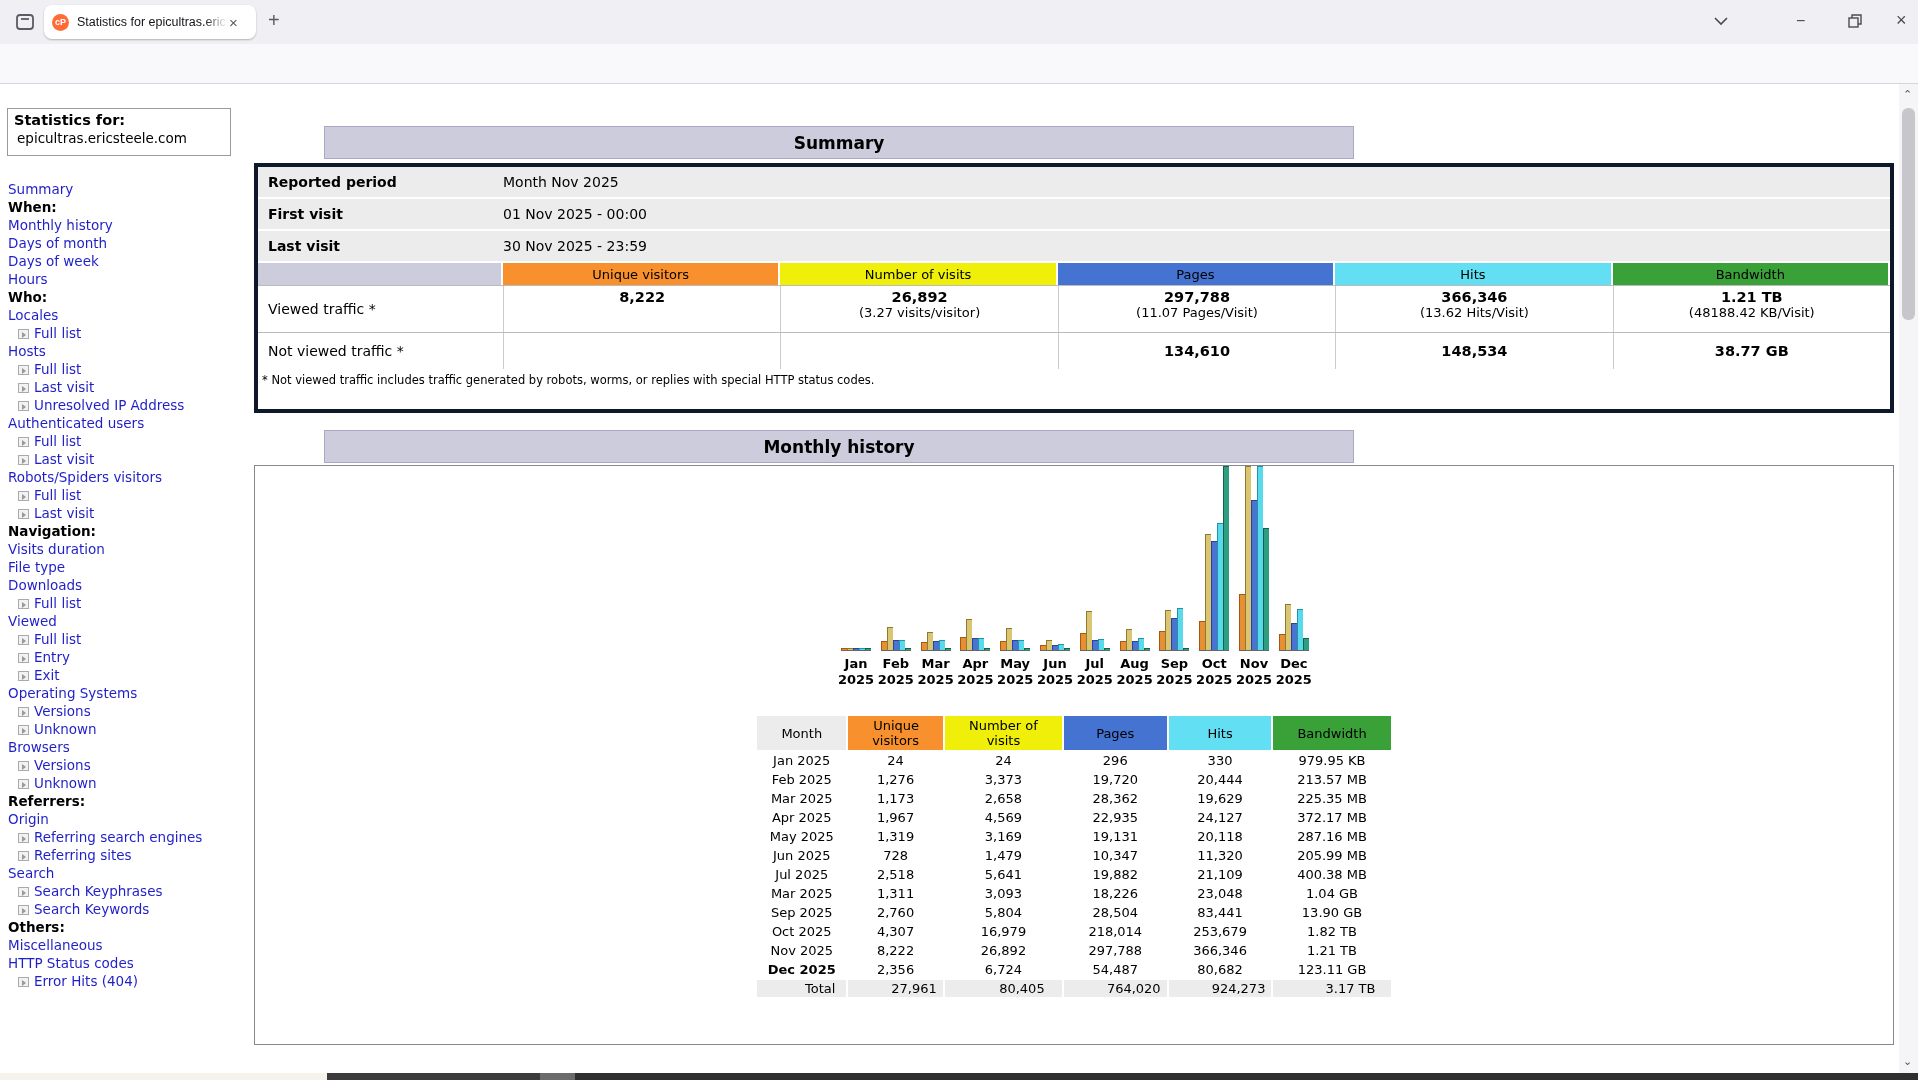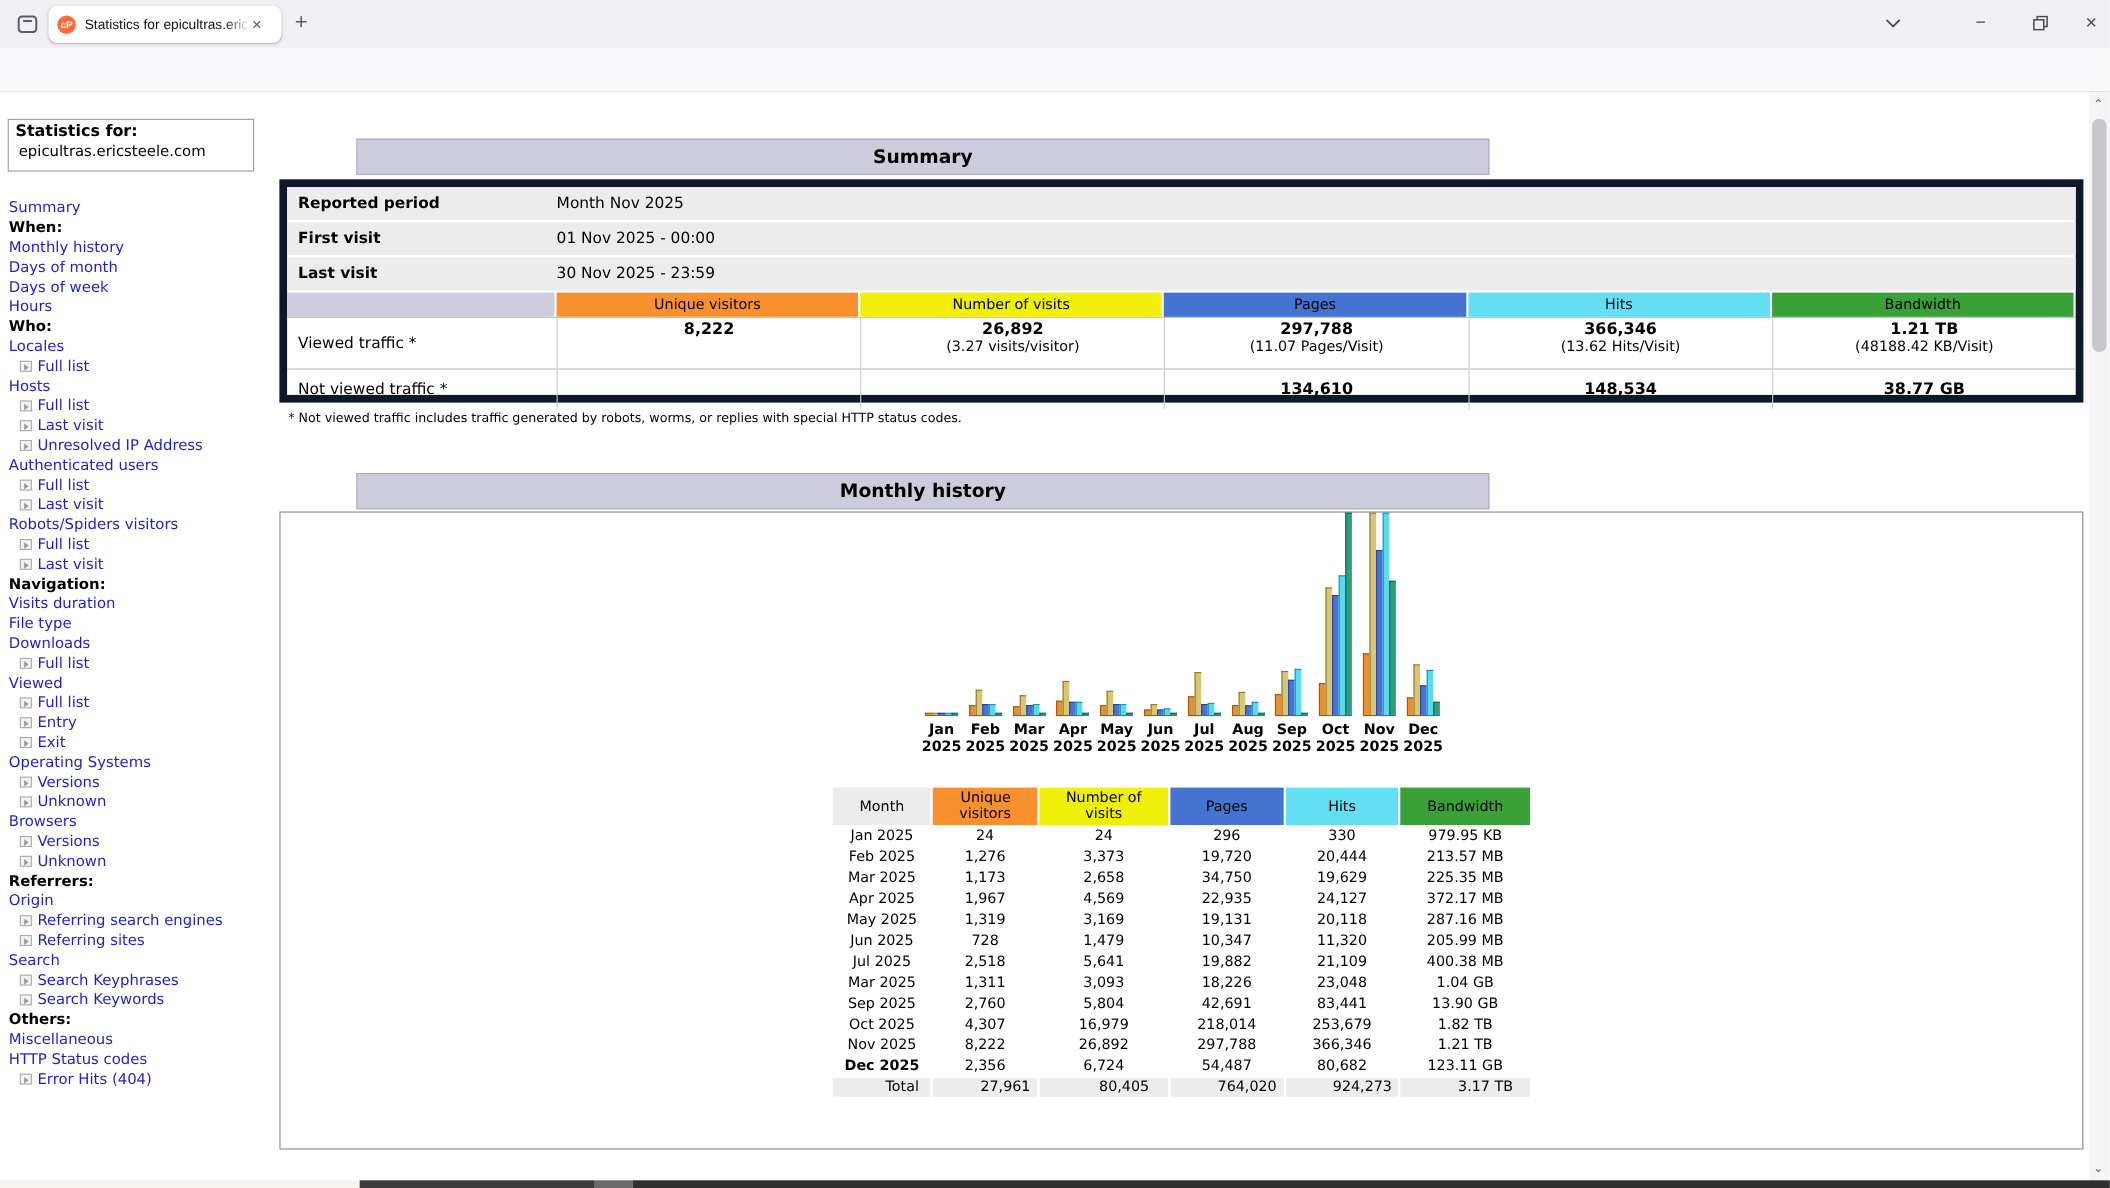--- a/index.html
+++ b/index.html
@@ -43,21 +43,21 @@
   #smenu .head { font-weight:bold; color:#000; }
   #smenu a { color:#1f1fc8; text-decoration:none; display:block; white-space:nowrap; }
   #smenu .sub { padding-left:10px; }
   .subicon { display:inline-block; width:11px; height:10px; border:1px solid #aaa; background:#f2f2f2;
     margin-right:5px; position:relative; top:1px; }
   .subicon:before { content:""; position:absolute; left:3px; top:2px; border-left:4px solid #999;
     border-top:3px solid transparent; border-bottom:3px solid transparent; }
   
   .ctitle { position:absolute; left:324px; width:1030px; height:33px; background:#ccccdd; border:1px solid #a9a9c4;
     display:flex; align-items:center; justify-content:center; font-size:17px; font-weight:bold; }
-  #sumbox { position:absolute; left:254px; top:79px; width:1640px; height:203px; border:7px solid #0f172a; background:#fff; }
+  #sumbox { position:absolute; left:254px; top:79px; width:1640px; height:250px; border:4px solid #0f172a; background:#fff; }
   .inforow { height:30px; background:#ececec; margin-bottom:2px; display:flex; align-items:center; font-size:14px; }
   .inforow .lab { width:245px; padding-left:10px; font-weight:bold; }
   .sumgrid { display:grid; grid-template-columns:245px repeat(5,1fr); }
   .hcell { height:22px; display:flex; align-items:center; justify-content:center; font-size:13px; margin-right:2px; }
   .vrow  { border-top:1px solid #bbb; }
   .vcell { border-left:1px solid #ccc; text-align:center; padding:3px 0; font-size:13px; }
   .vcell .big { font-weight:bold; font-size:14.5px; }
   .vcell:first-child,.lcell { border-left:none; text-align:center; padding-left:10px; font-size:14px; }
   #footnote { position:absolute; left:262px; top:289px; font-size:11.5px; }
   #mhbox { position:absolute; left:254px; top:381px; width:1640px; height:580px; border:1px solid #888; background:#fff; }
@@ -422,21 +422,21 @@
             <td>1,276</td>
             <td>3,373</td>
             <td>19,720</td>
             <td>20,444</td>
             <td>213.57 MB</td>
           </tr>
           <tr>
             <td>Mar 2025</td>
             <td>1,173</td>
             <td>2,658</td>
-            <td>34,750</td>
+            <td>28,362</td>
             <td>19,629</td>
             <td>225.35 MB</td>
           </tr>
           <tr>
             <td>Apr 2025</td>
             <td>1,967</td>
             <td>4,569</td>
             <td>22,935</td>
             <td>24,127</td>
             <td>372.17 MB</td>
@@ -470,21 +470,21 @@
             <td>1,311</td>
             <td>3,093</td>
             <td>18,226</td>
             <td>23,048</td>
             <td>1.04 GB</td>
           </tr>
           <tr>
             <td>Sep 2025</td>
             <td>2,760</td>
             <td>5,804</td>
-            <td>42,691</td>
+            <td>28,504</td>
             <td>83,441</td>
             <td>13.90 GB</td>
           </tr>
           <tr>
             <td>Oct 2025</td>
             <td>4,307</td>
             <td>16,979</td>
             <td>218,014</td>
             <td>253,679</td>
             <td>1.82 TB</td>

